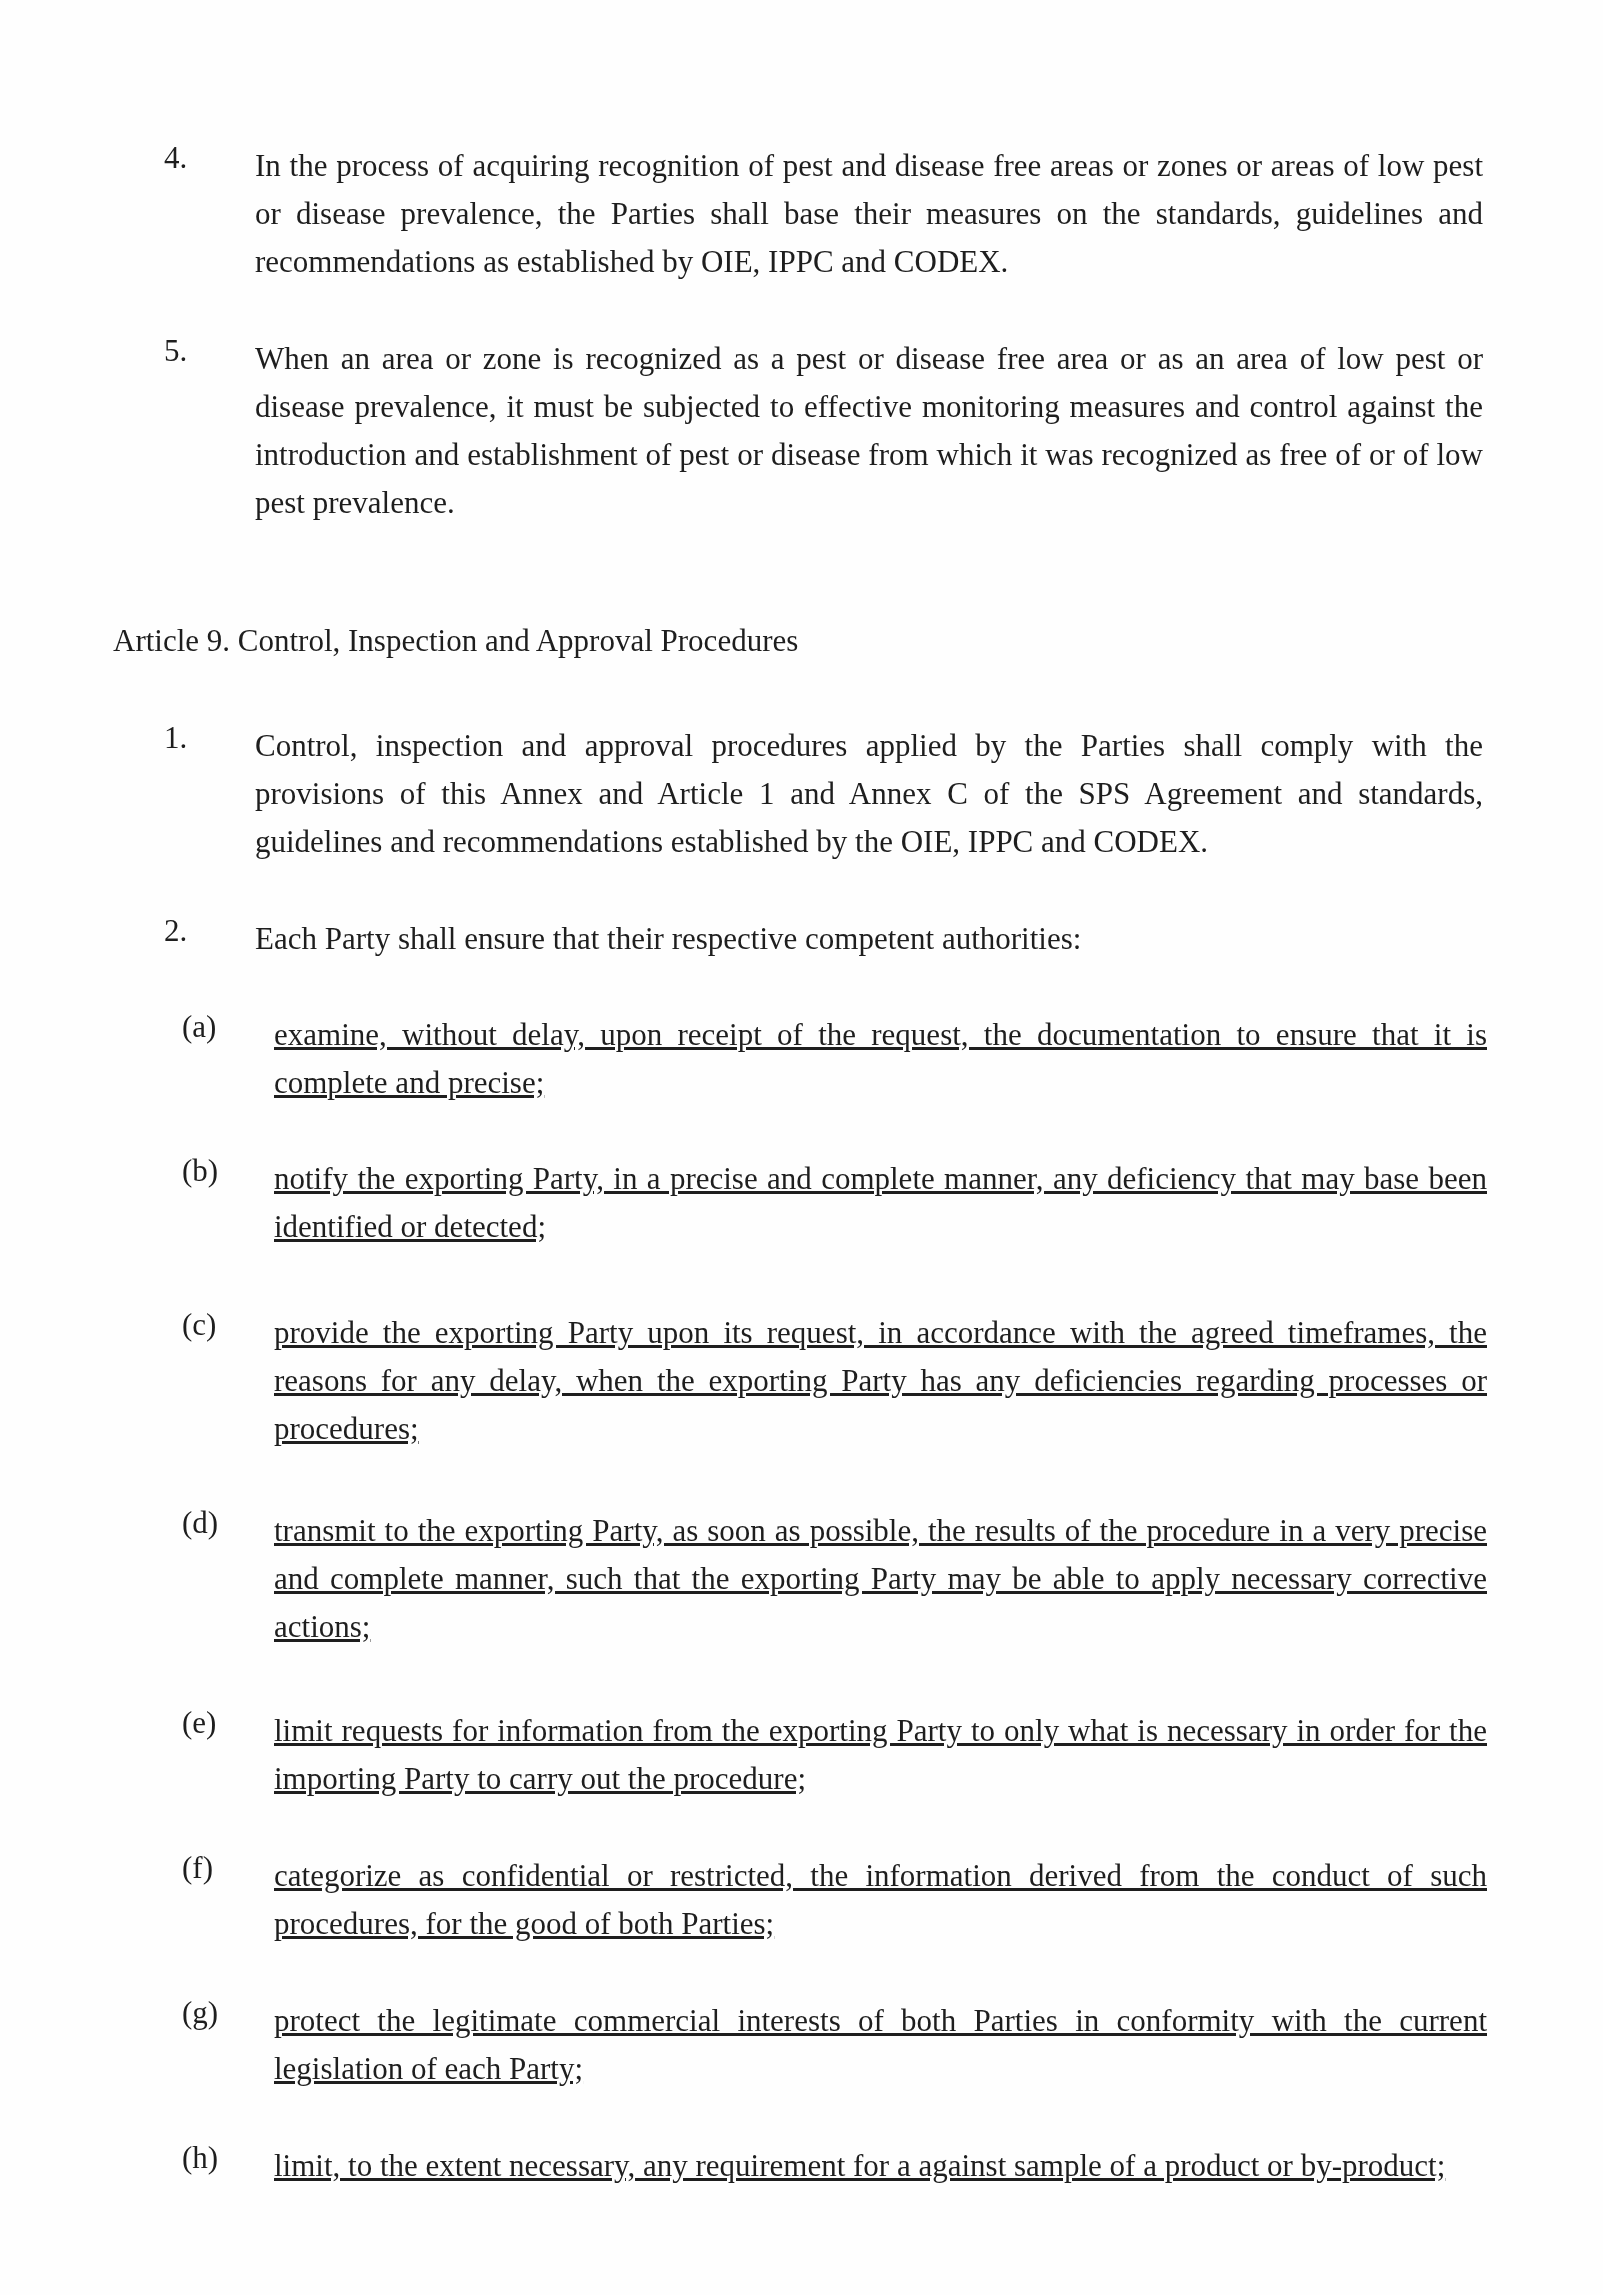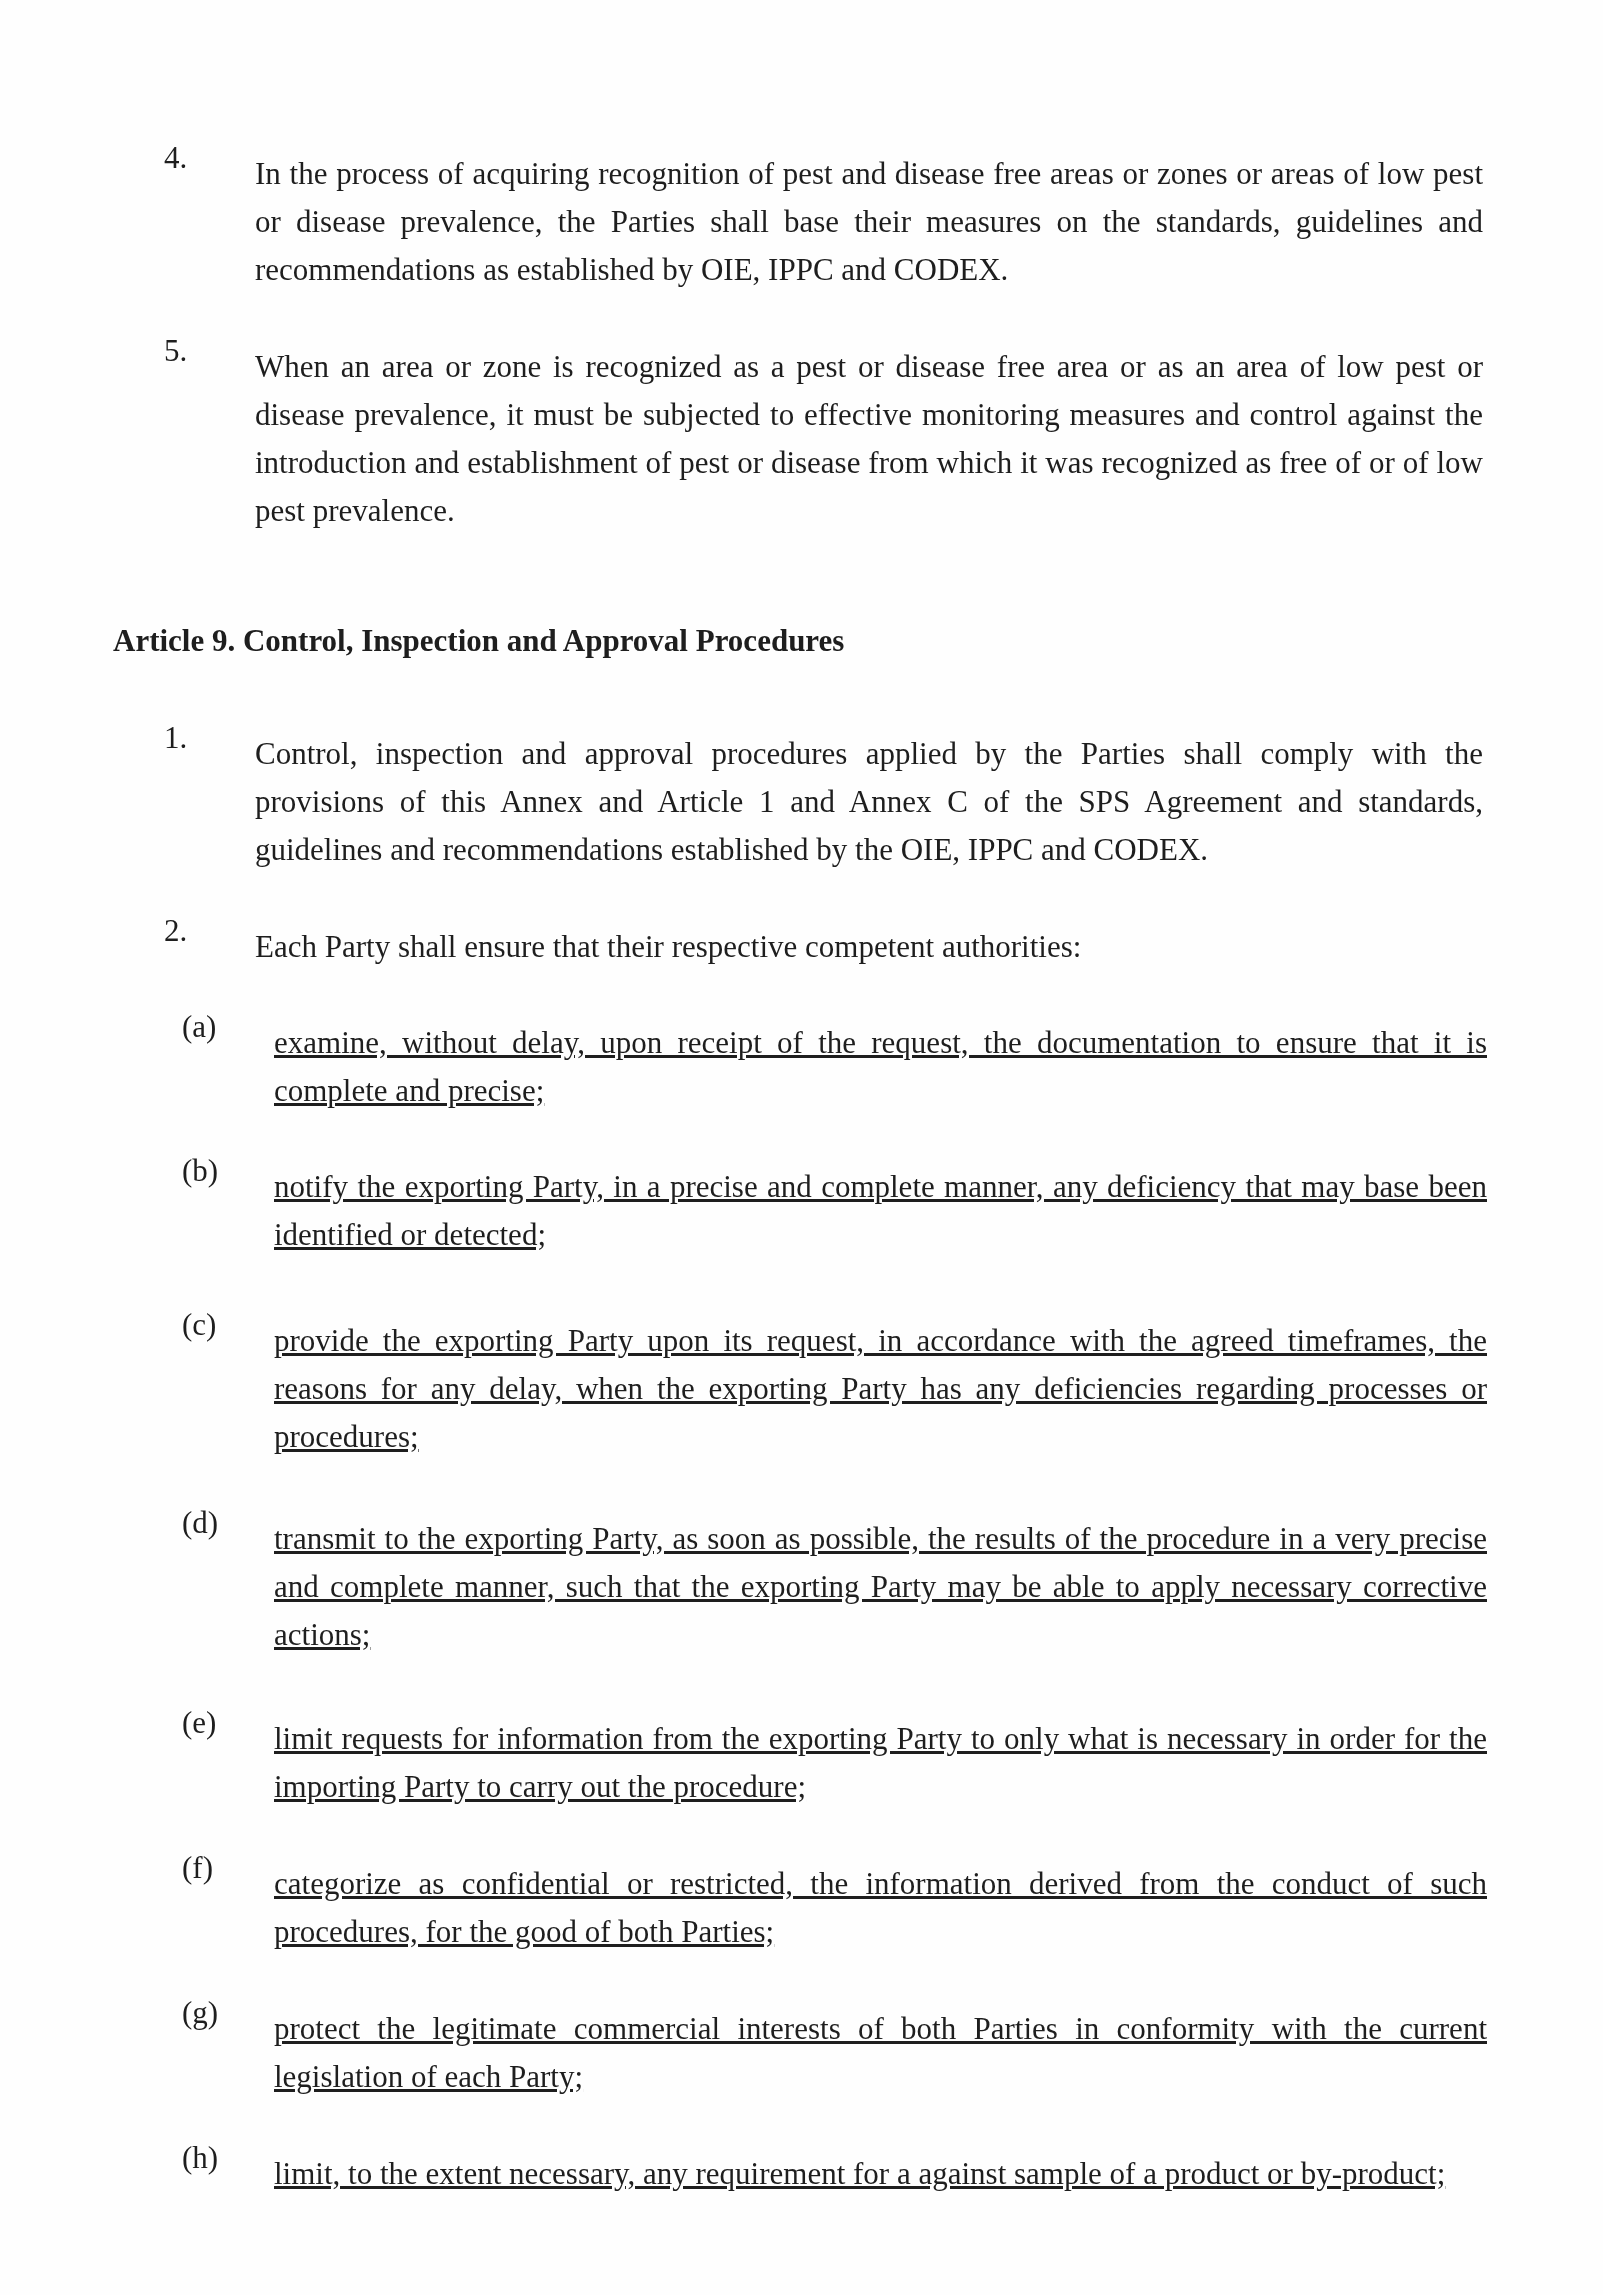--- a/index.html
+++ b/index.html
@@ -25,34 +25,34 @@
       position: absolute;
       font-size: 31px;
       line-height: 48px;
     }
     .num {
       position: absolute;
       top: 0;
     }
     .body {
       position: absolute;
-      top: 16px;
+      top: 8px;
       text-align: justify;
       text-align-last: left;
     }
     
     .p-num .num { left: 164px; }
     .p-num .body { left: 255px; width: 1228px; }
     
     .p-sub .num { left: 182px; }
     .p-sub .body { left: 274px; width: 1213px; text-decoration: underline; }
     .heading {
       position: absolute;
       left: 113px;
-      font-weight: bold;
+      font-weight: normal;
       font-size: 31px;
       line-height: 48px;
     }
   </style>
 </head>
 <body>
 
 <div class="page">
 
   <div class="para p-num" style="top:134px;">

